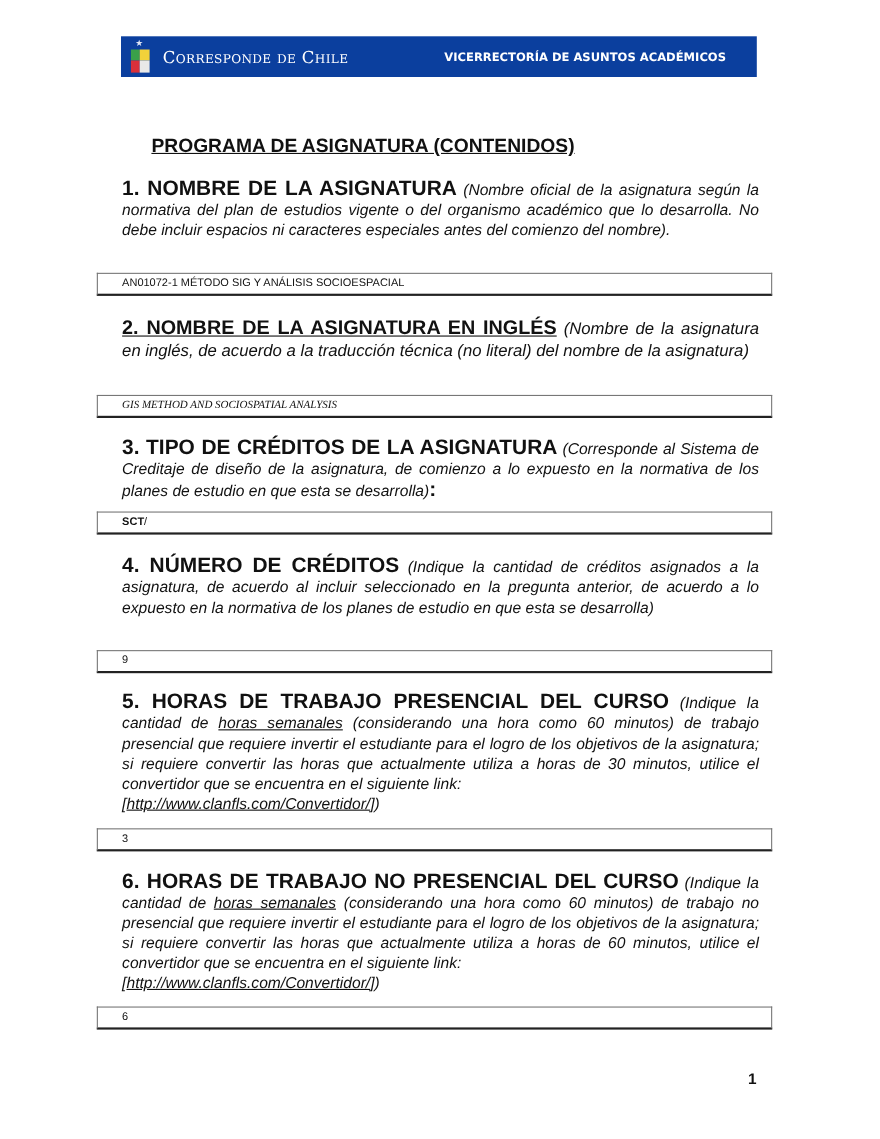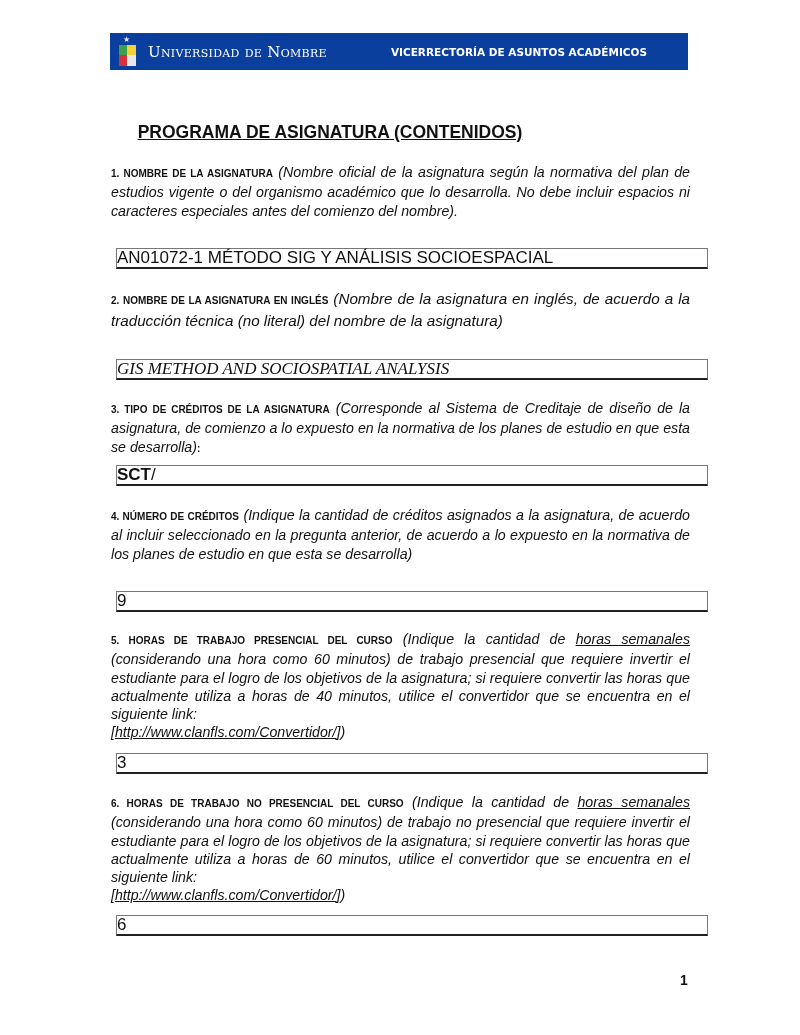--- a/index.html
+++ b/index.html
@@ -8,62 +8,62 @@
     .banner { position: absolute; left: 110px; top: 33px; width: 578px; height: 37px;
               background: #0b3f9e; display: flex; align-items: center; }
     .logo { position: relative; width: 24px; height: 32px; margin-left: 6px; margin-right: 8px; }
     .logo .star { position: absolute; left: 7px; top: 0px; color: #dfe6f5; font-size: 8px; line-height: 8px; }
     .logo .q1 { position: absolute; left: 3px; top: 9px; width: 8px; height: 10px; background: #3aa04a; }
     .logo .q2 { position: absolute; left: 11px; top: 9px; width: 9px; height: 10px; background: #f2d23a; }
     .logo .q3 { position: absolute; left: 3px; top: 19px; width: 8px; height: 11px; background: #d9303a; }
     .logo .q4 { position: absolute; left: 11px; top: 19px; width: 9px; height: 11px; background: #e8e8e8; }
     .uname { color: #ffffff; font-family: "DejaVu Serif", serif; font-size: 15px; letter-spacing: 0.3px;
              font-variant: small-caps; }
-    .vice { margin-left: auto; margin-right: 41px; color: #ffffff; font-weight: bold; font-size: 10.5px;
+    .vice { margin-left: auto; margin-right: 28px; color: #ffffff; font-weight: bold; font-size: 10.5px;
             font-family: "DejaVu Sans", sans-serif; letter-spacing: 0px; }
     .title { position: absolute; top: 122px; left: 0; width: 660px; text-align: center;
              font-size: 17.5px; font-weight: bold; text-decoration: underline; }
     .section { position: absolute; left: 111px; width: 579px; font-size: 14.2px; line-height: 18.3px;
                text-align: justify; }
-    .section b { font-weight: bold; font-size: 10px; }
+    .section b { font-weight: bold; font-size: 19px; }
     .section i { }
     .section u { text-decoration: underline; }
-    .box { position: absolute; left: 116px; width: 590px; height: 18px; border: 1px solid #777;
-           border-bottom: 2px solid #222; font-size: 17px; line-height: 18px; padding-left: 0;
+    .box { position: absolute; left: 88px; width: 590px; height: 18px; border: 1px solid #777;
+           border-bottom: 2px solid #222; font-size: 10px; line-height: 18px; padding-left: 22px;
            box-sizing: content-box; }
     .box .bold { font-weight: bold; }
     .pagenum { position: absolute; left: 680px; top: 972px; font-size: 14px; font-weight: bold; }
   </style>
 </head>
 <body>
 
 <div class="banner">
   <div class="logo">
     <span class="star">★</span>
     <span class="q1"></span>
       <span class="q2"></span>
       <span class="q3"></span>
       <span class="q4"></span>
   </div>
-  <span class="uname">Universidad de Nombre</span>
+  <span class="uname">Corresponde de Chile</span>
   <span class="vice">VICERRECTORÍA DE ASUNTOS ACADÉMICOS</span>
 </div>
 
 <div class="title">PROGRAMA DE ASIGNATURA (CONTENIDOS)</div>
 
 <div class="section" style="top:163px;">
   <b>1. NOMBRE DE LA ASIGNATURA</b>
   <i>(Nombre oficial de la asignatura según la normativa del plan de estudios vigente o del organismo académico que lo desarrolla. No debe incluir espacios ni caracteres especiales antes del comienzo del nombre).</i>
 </div>
 <div class="box" style="top:248px;">
   <span>AN01072-1 MÉTODO SIG Y ANÁLISIS SOCIOESPACIAL</span>
 </div>
 
 <div class="section" style="top:289px; font-size:15.2px; line-height:19.5px;">
-  <b style="font-size:10px;">2. NOMBRE DE LA ASIGNATURA EN INGLÉS</b>
+  <b style="font-size:18px;text-decoration:underline;">2. NOMBRE DE LA ASIGNATURA EN INGLÉS</b>
   <i>(Nombre de la asignatura en inglés, de acuerdo a la traducción técnica (no literal) del nombre de la asignatura)</i>
 </div>
 <div class="box" style="top:359px;font-family:Liberation Serif, serif;">
   <i>GIS METHOD AND SOCIOSPATIAL ANALYSIS</i>
 </div>
 
 <div class="section" style="top:399px;">
   <b>3. TIPO DE CRÉDITOS DE LA ASIGNATURA</b>
   <i>(Corresponde al Sistema de Creditaje de diseño de la asignatura, de comienzo a lo expuesto en la normativa de los planes de estudio en que esta se desarrolla)</i><b>:</b>
 </div>
@@ -76,21 +76,21 @@
   <i>(Indique la cantidad de créditos asignados a la asignatura, de acuerdo al incluir seleccionado en la pregunta anterior, de acuerdo a lo expuesto en la normativa de los planes de estudio en que esta se desarrolla)</i>
 </div>
 <div class="box" style="top:591px;">
   <span>9</span>
 </div>
 
 <div class="section" style="top:630px;">
   <b>5. HORAS DE TRABAJO PRESENCIAL DEL CURSO</b>
   <i>(Indique la cantidad de</i>
   <i><u>horas semanales</u></i>
-  <i>(considerando una hora como 60 minutos) de trabajo presencial que requiere invertir el estudiante para el logro de los objetivos de la asignatura; si requiere convertir las horas que actualmente utiliza a horas de 40 minutos, utilice el convertidor que se encuentra en el siguiente link:</i>
+  <i>(considerando una hora como 60 minutos) de trabajo presencial que requiere invertir el estudiante para el logro de los objetivos de la asignatura; si requiere convertir las horas que actualmente utiliza a horas de 30 minutos, utilice el convertidor que se encuentra en el siguiente link:</i>
   <br><i>[</i><i><u>http://www.clanfls.com/Convertidor/</u></i><i>])</i>
 </div>
 <div class="box" style="top:753px;">
   <span>3</span>
 </div>
 
 <div class="section" style="top:793px;">
   <b>6. HORAS DE TRABAJO NO PRESENCIAL DEL CURSO</b>
   <i>(Indique la cantidad de</i>
   <i><u>horas semanales</u></i>

